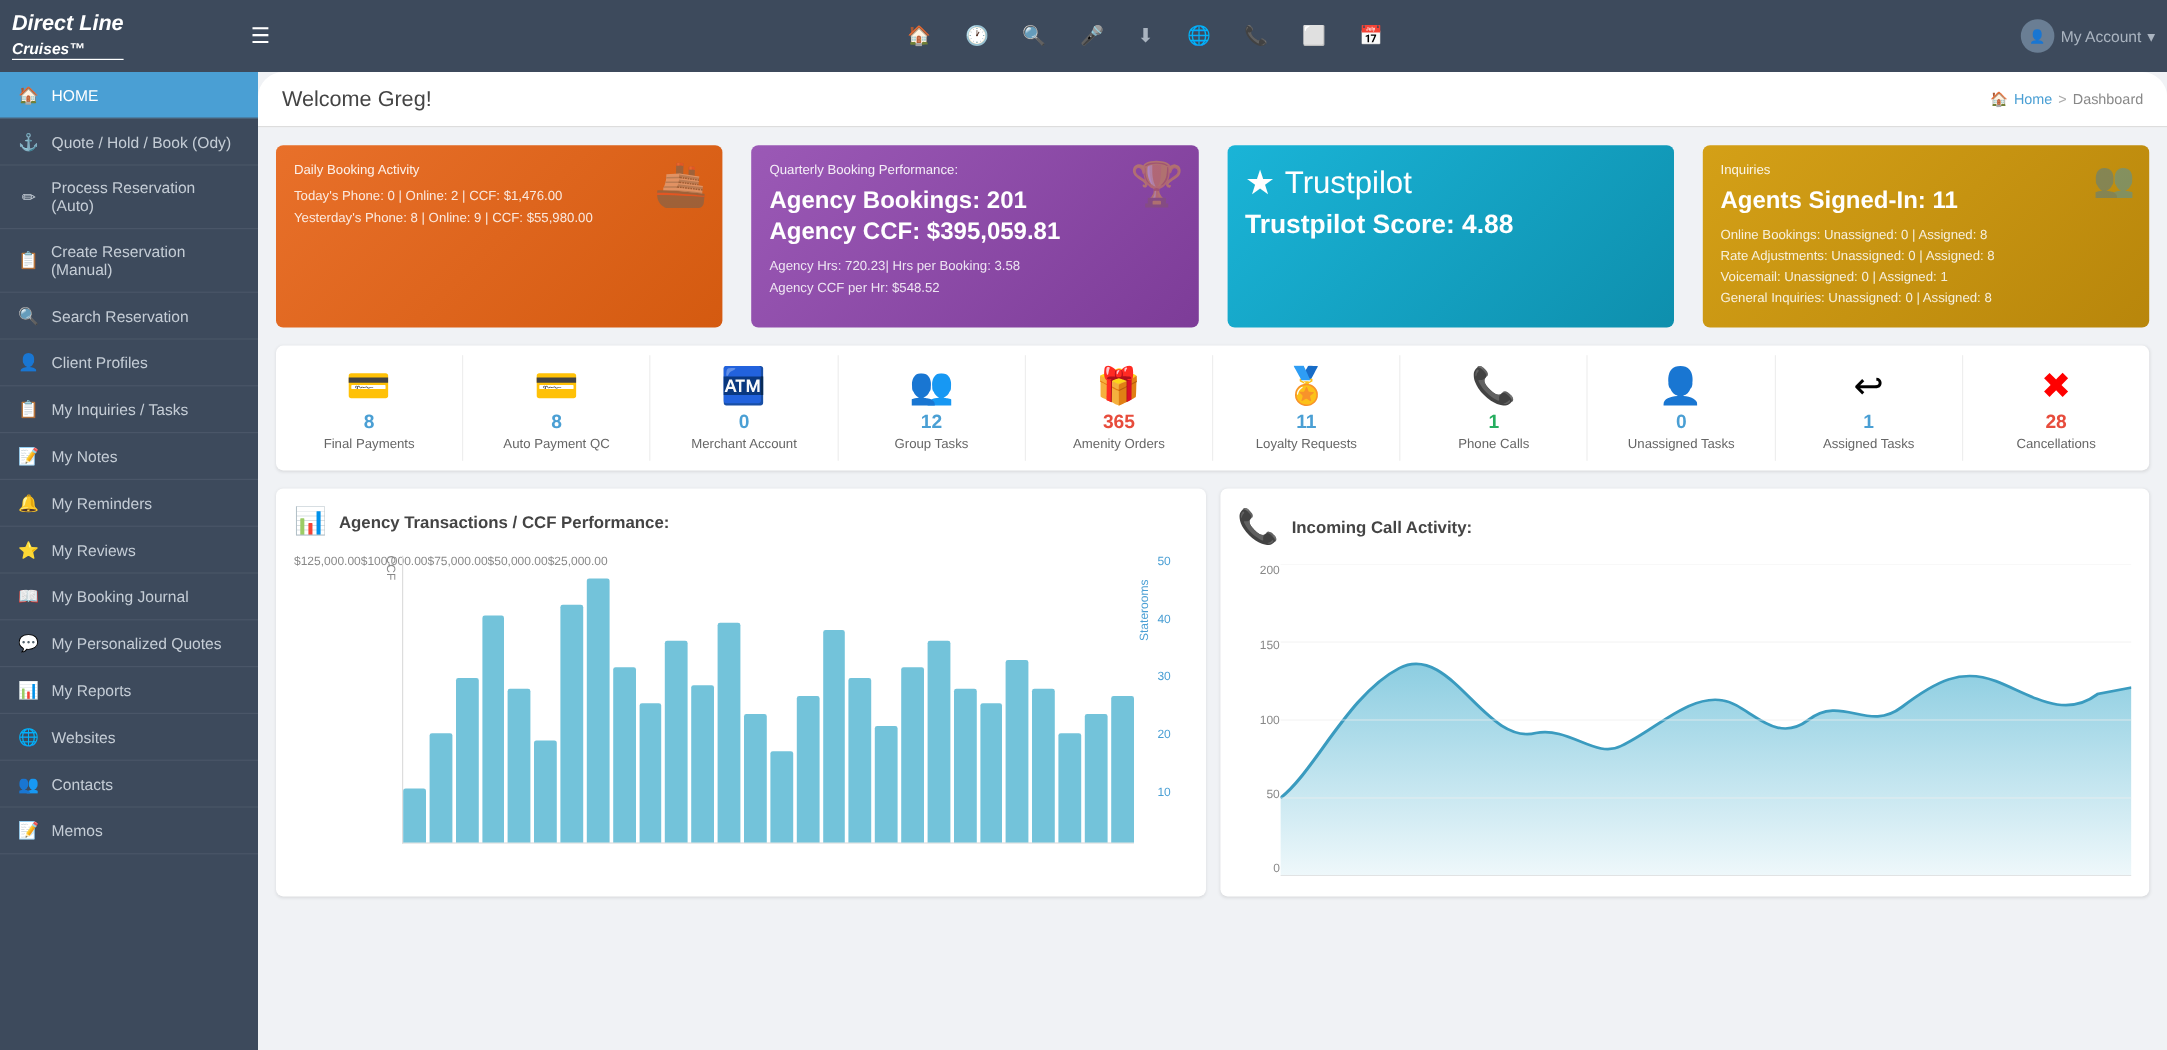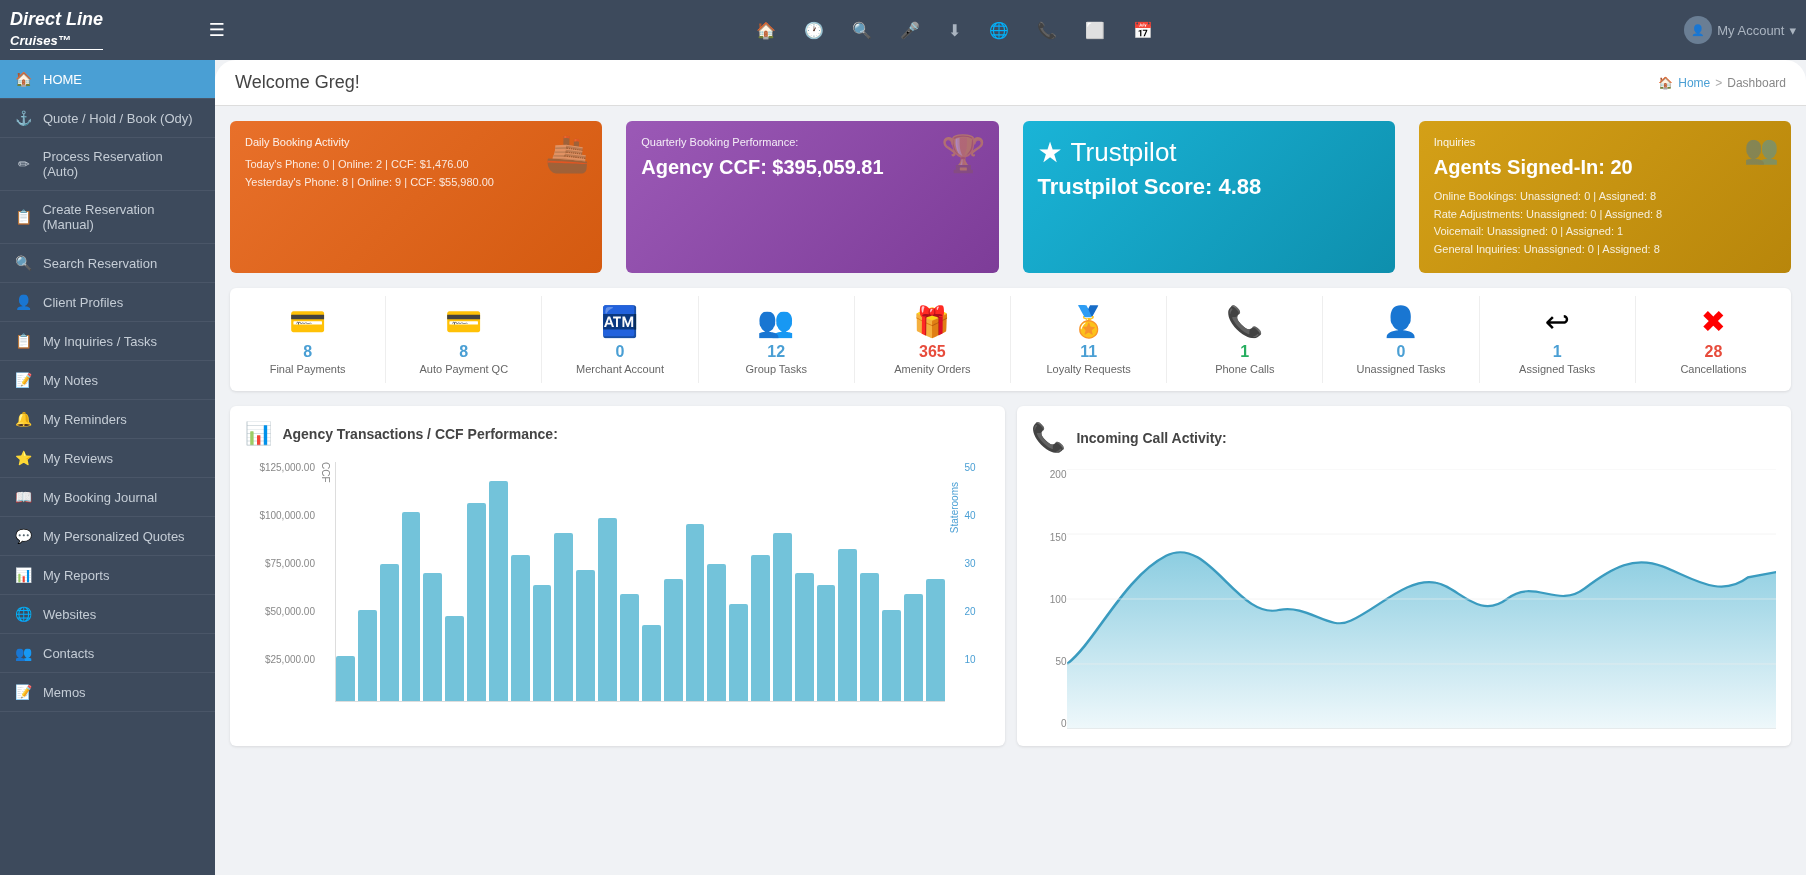--- a/index.html
+++ b/index.html
@@ -182,21 +182,21 @@
     }
     .chart-header {
       display: flex;
       align-items: center;
       gap: 10px;
       margin-bottom: 15px;
     }
     .chart-title { font-size: 14px; color: #444; font-weight: bold; }
     .y-axis-left {
       display: flex;
-      flex-direction: column;
+      flex-direction: row;
       justify-content: space-between;
       padding-bottom: 20px;
       text-align: right;
       font-size: 10px;
       color: #888;
       width: 70px;
       flex-shrink: 0;
     }
     .y-axis-right {
       display: flex;
@@ -387,37 +387,42 @@
           <div class="card-sub">
             <div>Today's Phone: 0 | Online: 2 | CCF: $1,476.00</div>
             <div>Yesterday's Phone: 8 | Online: 9 | CCF: $55,980.00</div>
           </div>
         </div>
 
         <div class="card card-purple">
           <div class="card-label">Quarterly Booking Performance:</div>
           <div class="card-icon">🏆</div>
           <div class="card-main">
+            <div>Agency Bookings: 201</div>
             <div>Agency CCF: $395,059.81</div>
+          </div>
+          <div class="card-sub">
+            <div>Agency Hrs: 720.23| Hrs per Booking: 3.58</div>
+            <div>Agency CCF per Hr: $548.52</div>
           </div>
         </div>
 
         <div class="card card-cyan">
           <div class="trustpilot-row">
             <span class="trustpilot-star">★</span>
             <span class="trustpilot-name">Trustpilot</span>
           </div>
           <div class="trustpilot-score">Trustpilot Score: 4.88</div>
         </div>
 
         <div class="card card-yellow">
           <div class="card-label">Inquiries</div>
           <div class="card-icon card-icon-sm">👥</div>
           <div class="card-main">
-            <div>Agents Signed-In: 20</div>
+            <div>Agents Signed-In: 11</div>
           </div>
           <div class="card-sub">
             <div>Online Bookings: Unassigned: 0 | Assigned: 8</div>
             <div>Rate Adjustments: Unassigned: 0 | Assigned: 8</div>
             <div>Voicemail: Unassigned: 0 | Assigned: 1</div>
             <div>General Inquiries: Unassigned: 0 | Assigned: 8</div>
           </div>
         </div>
       </div>
 

